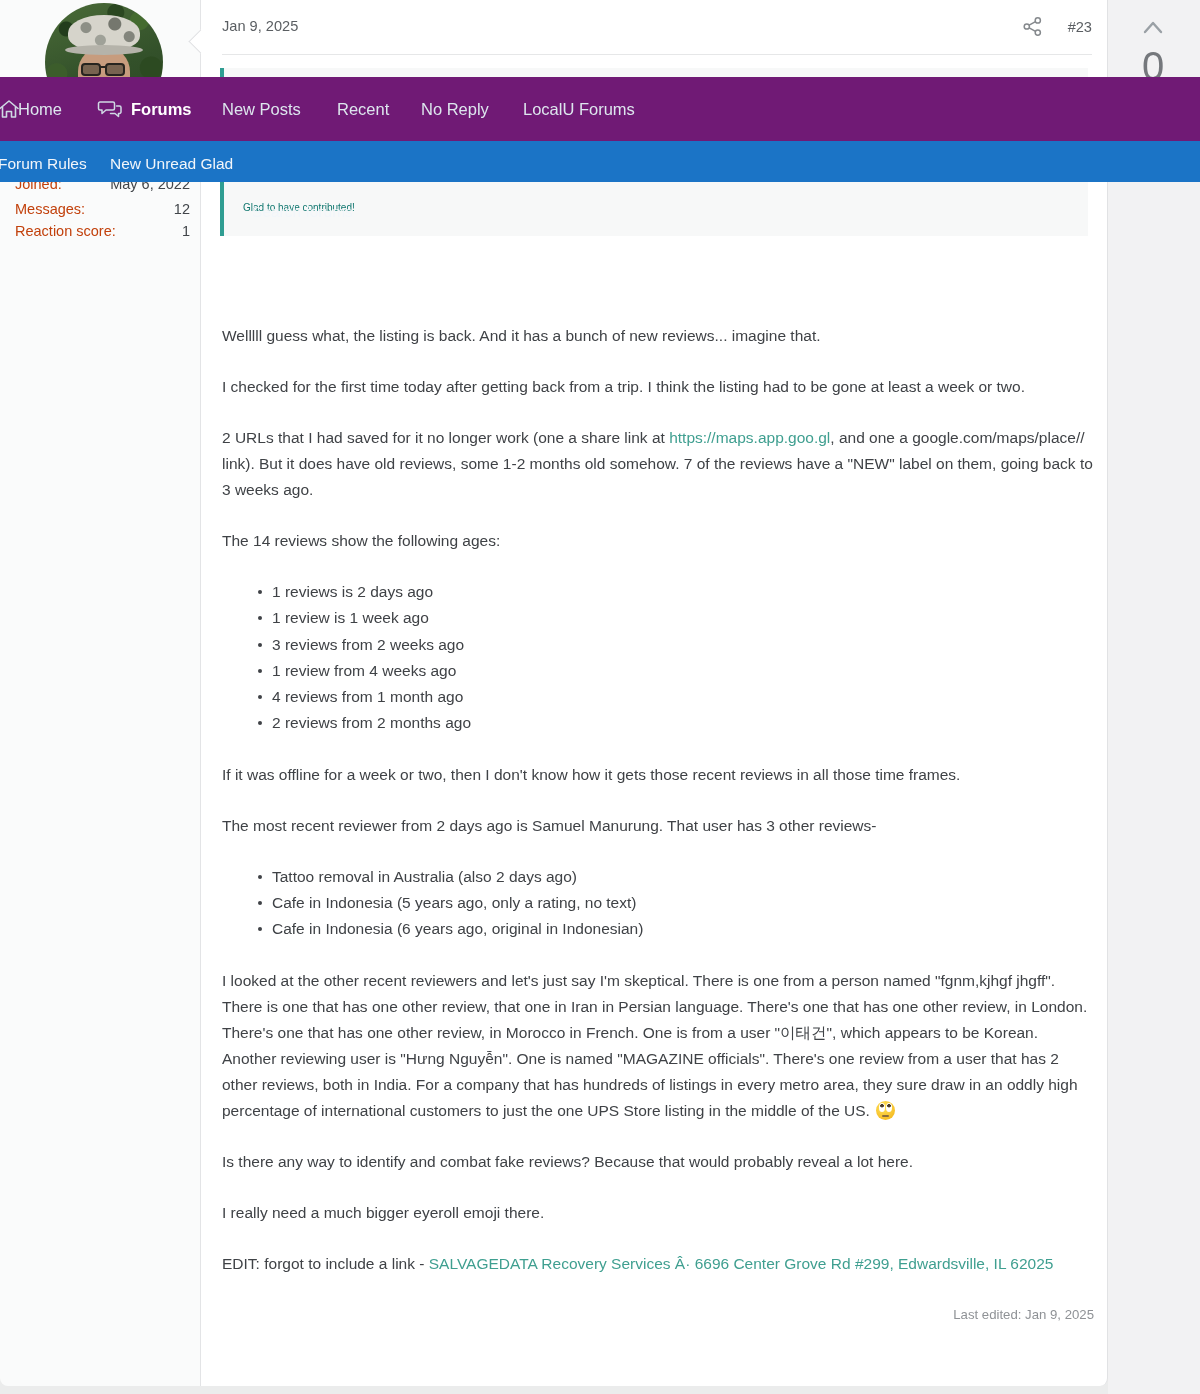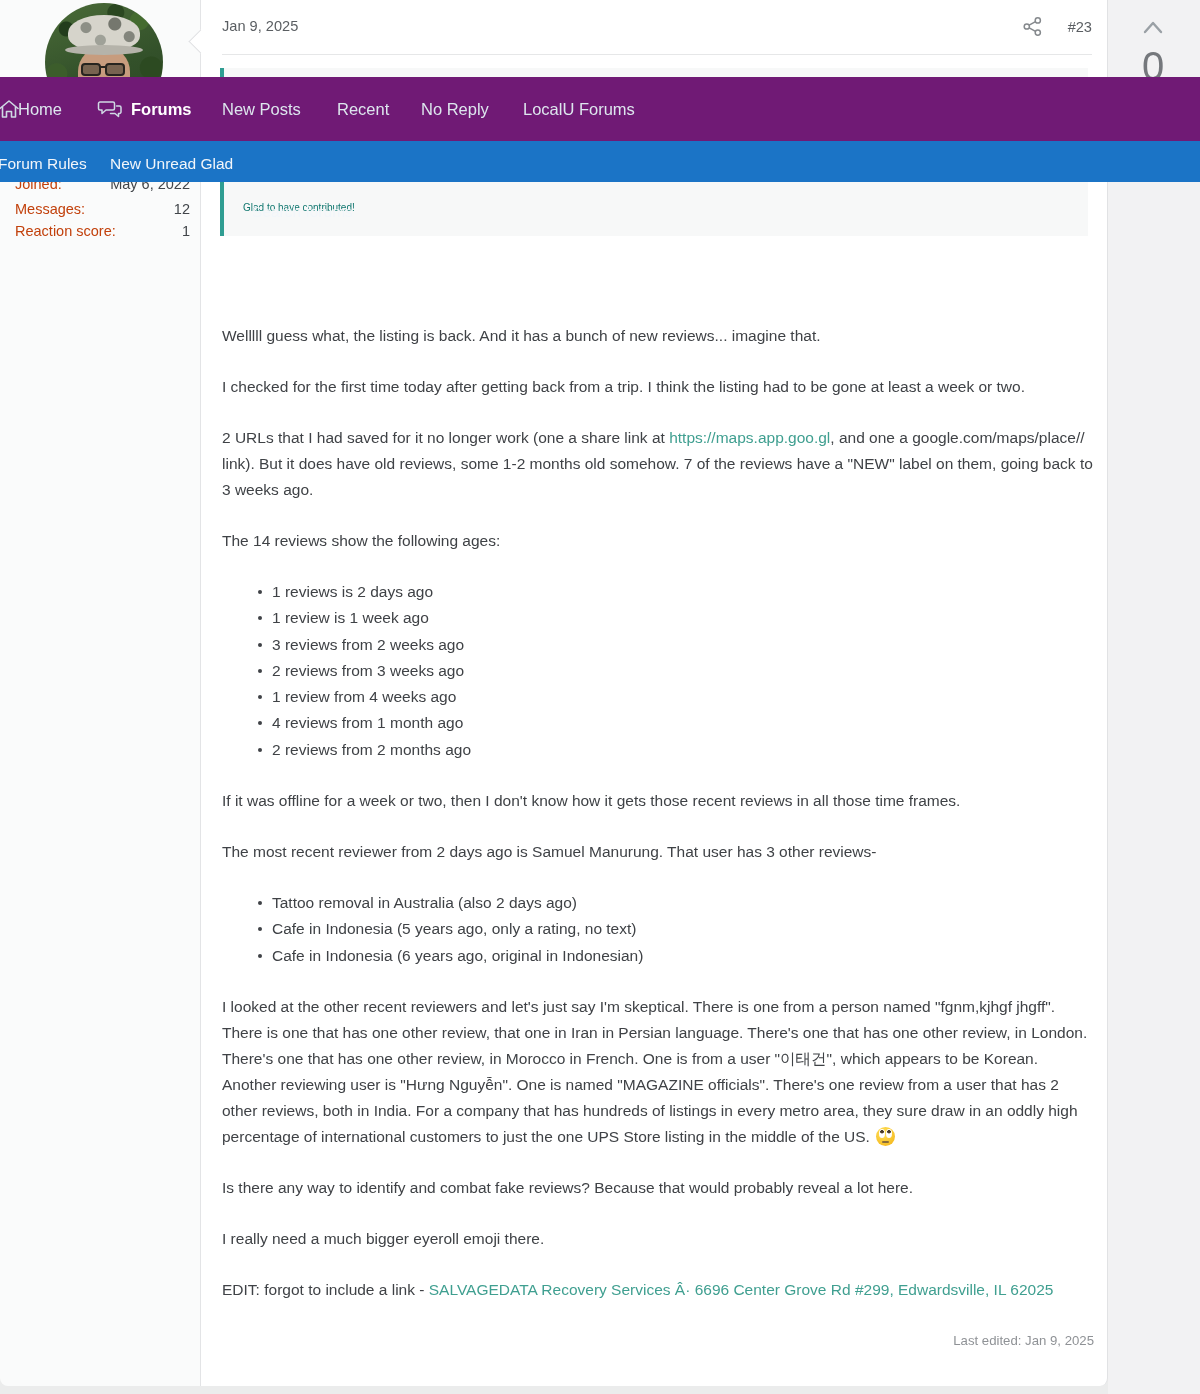--- a/index.html
+++ b/index.html
@@ -180,21 +180,20 @@
 
   <div class="post-body">
     <p>Welllll guess what, the listing is back. And it has a bunch of new reviews... imagine that.</p>
     <p>I checked for the first time today after getting back from a trip. I think the listing had to be gone at least a week or two.</p>
     <p><span>2 URLs that I had saved for it no longer work (one a share link at </span><a>https://maps.app.goo.gl</a><span>, and one a google.com/maps/place// link). But it does have old reviews, some 1-2 months old somehow. 7 of the reviews have a "NEW" label on them, going back to 3 weeks ago.</span></p>
     <p>The 14 reviews show the following ages:</p>
     <ul>
       <li>1 reviews is 2 days ago</li>
       <li>1 review is 1 week ago</li>
       <li>3 reviews from 2 weeks ago</li>
-      <li>2 reviews from 3 weeks ago</li>
       <li>1 review from 4 weeks ago</li>
       <li>4 reviews from 1 month ago</li>
       <li>2 reviews from 2 months ago</li>
     </ul>
     <p>If it was offline for a week or two, then I don't know how it gets those recent reviews in all those time frames.</p>
     <p>The most recent reviewer from 2 days ago is Samuel Manurung. That user has 3 other reviews-</p>
     <ul>
       <li>Tattoo removal in Australia (also 2 days ago)</li>
       <li>Cafe in Indonesia (5 years ago, only a rating, no text)</li>
       <li>Cafe in Indonesia (6 years ago, original in Indonesian)</li>

